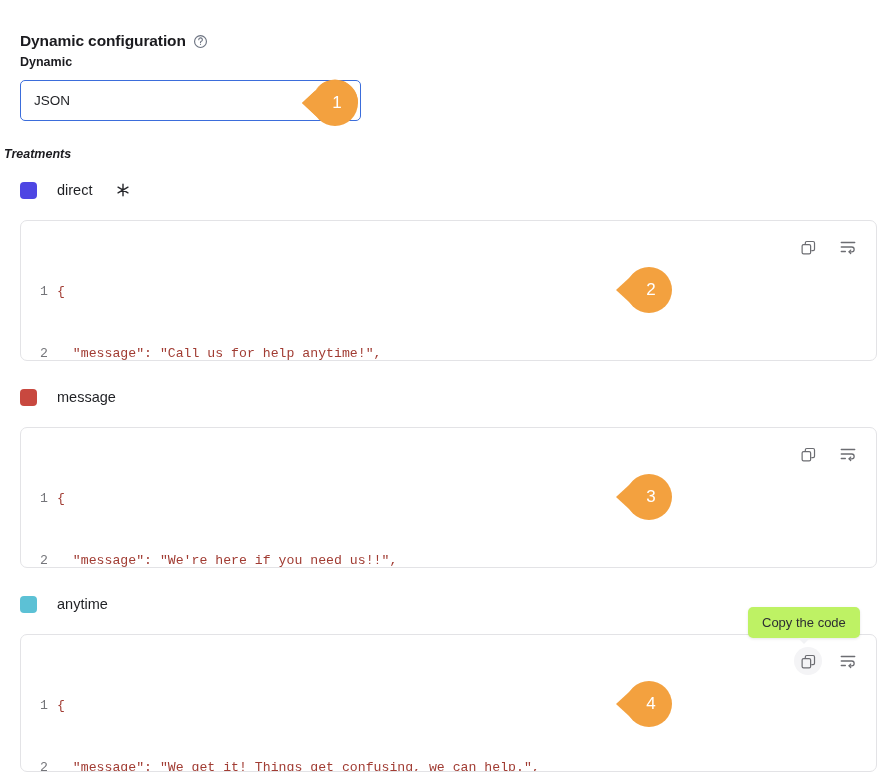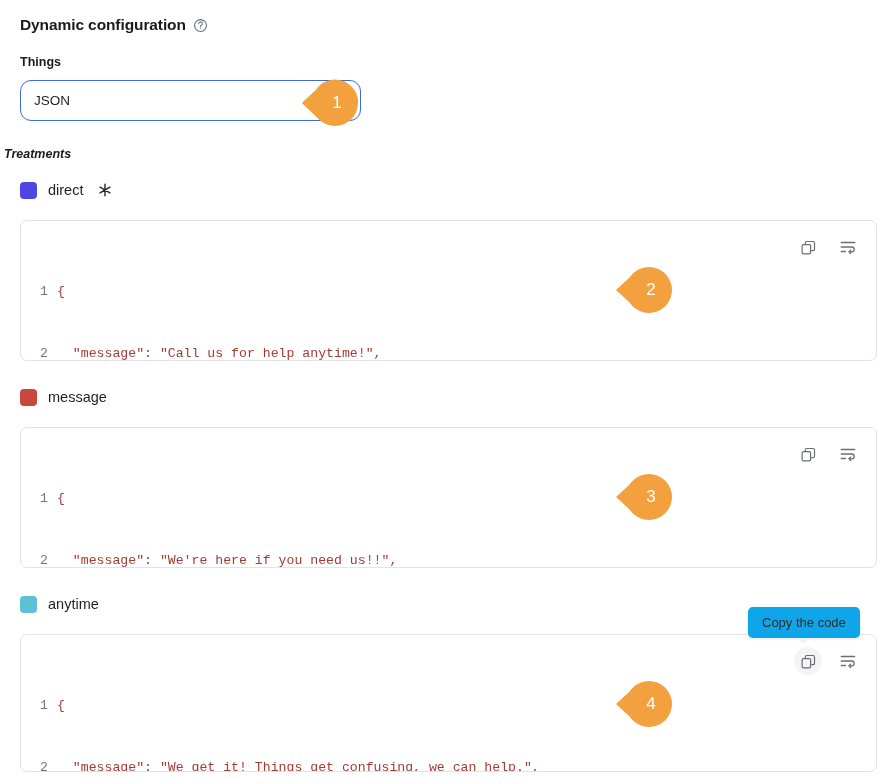--- a/index.html
+++ b/index.html
@@ -13,21 +13,21 @@
   .page {
     position: relative;
     width: 890px; height: 784px;
     background: #ffffff;
     padding: 0;
   }
 
   
   .section-header {
     position: absolute;
-    left: 20px; top: 16px;
+    left: 20px; top: 32px;
     display: flex; align-items: center; gap: 7px;
   }
   .section-title {
     font-size: 15.5px;
     font-weight: bold;
     color: #1b1b1f;
     letter-spacing: -0.1px;
   }
   .help-icon {
     width: 15px; height: 15px;
@@ -44,34 +44,34 @@
     color: #1b1b1f;
   }
   .label-format { left: 20px; top: 55px; }
   .label-treatments { left: 4px; top: 147px; font-style: italic; }
 
   .format-input {
     position: absolute;
     left: 20px; top: 80px;
     width: 341px; height: 41px;
     border: 1.5px solid #3b6ddb;
-    border-radius: 11px;
+    border-radius: 5px;
     background: #ffffff;
     font-family: "Liberation Sans", sans-serif;
     font-size: 13.5px;
     color: #1f2024;
     padding: 0 13px;
     outline: none;
   }
 
   
   .treatment-row {
     position: absolute;
     left: 20px;
-    display: flex; align-items: center; gap: 11px;
+    display: flex; align-items: center; gap: 20px;
     height: 22px;
   }
   .swatch {
     width: 17px; height: 17px;
     border-radius: 4px;
     flex: 0 0 auto;
   }
   .treatment-name {
     font-size: 14.5px;
     color: #1f2024;
@@ -126,21 +126,21 @@
     border: none;
     padding: 0;
     cursor: pointer;
   }
   .icon-btn.hovered { background: #f4f4f6; }
   .icon-btn svg { display: block; }
 
   
   .tooltip {
     position: absolute;
-    background: #0ea5e9;
+    background: #bef264;
     color: #2d2e33;
     font-size: 13px;
     padding: 8px 14px;
     border-radius: 5px;
     white-space: nowrap;
     box-shadow: 0 1px 3px rgba(0,0,0,0.10);
   }
   .tooltip::after {
     content: "";
     position: absolute;
@@ -181,21 +181,21 @@
     <span class="section-title">Dynamic configuration</span>
     <span class="help-icon">
       <svg width="15" height="15" viewBox="0 0 24 24" fill="none" stroke="currentColor" stroke-width="1.8">
         <circle cx="12" cy="12" r="9.5"></circle>
         <path d="M9.2 9.1a2.9 2.9 0 1 1 3.6 2.85c-.55.17-.8.6-.8 1.15v.8" stroke-linecap="round"></path>
         <circle cx="12" cy="16.8" r="0.95" fill="currentColor" stroke="none"></circle>
       </svg>
     </span>
   </div>
 
-  <div class="field-label label-format">Things</div>
+  <div class="field-label label-format">Dynamic</div>
   <input class="format-input" type="text" value="JSON" style="">
 
   <div class="field-label label-treatments">Treatments</div>
 
   <div class="treatment-row" style="top:179px">
     <span class="swatch" style="background:#4e46e3"></span>
     <span class="treatment-name">direct</span>
     <span class="star-icon">
       <svg width="14" height="14" viewBox="0 0 24 24" fill="currentColor">
         <path d="M12 2.2v19.6M3.5 7.1l17 9.8M20.5 7.1l-17 9.8" stroke="currentColor" stroke-width="2.4" stroke-linecap="round" fill="none"></path>

